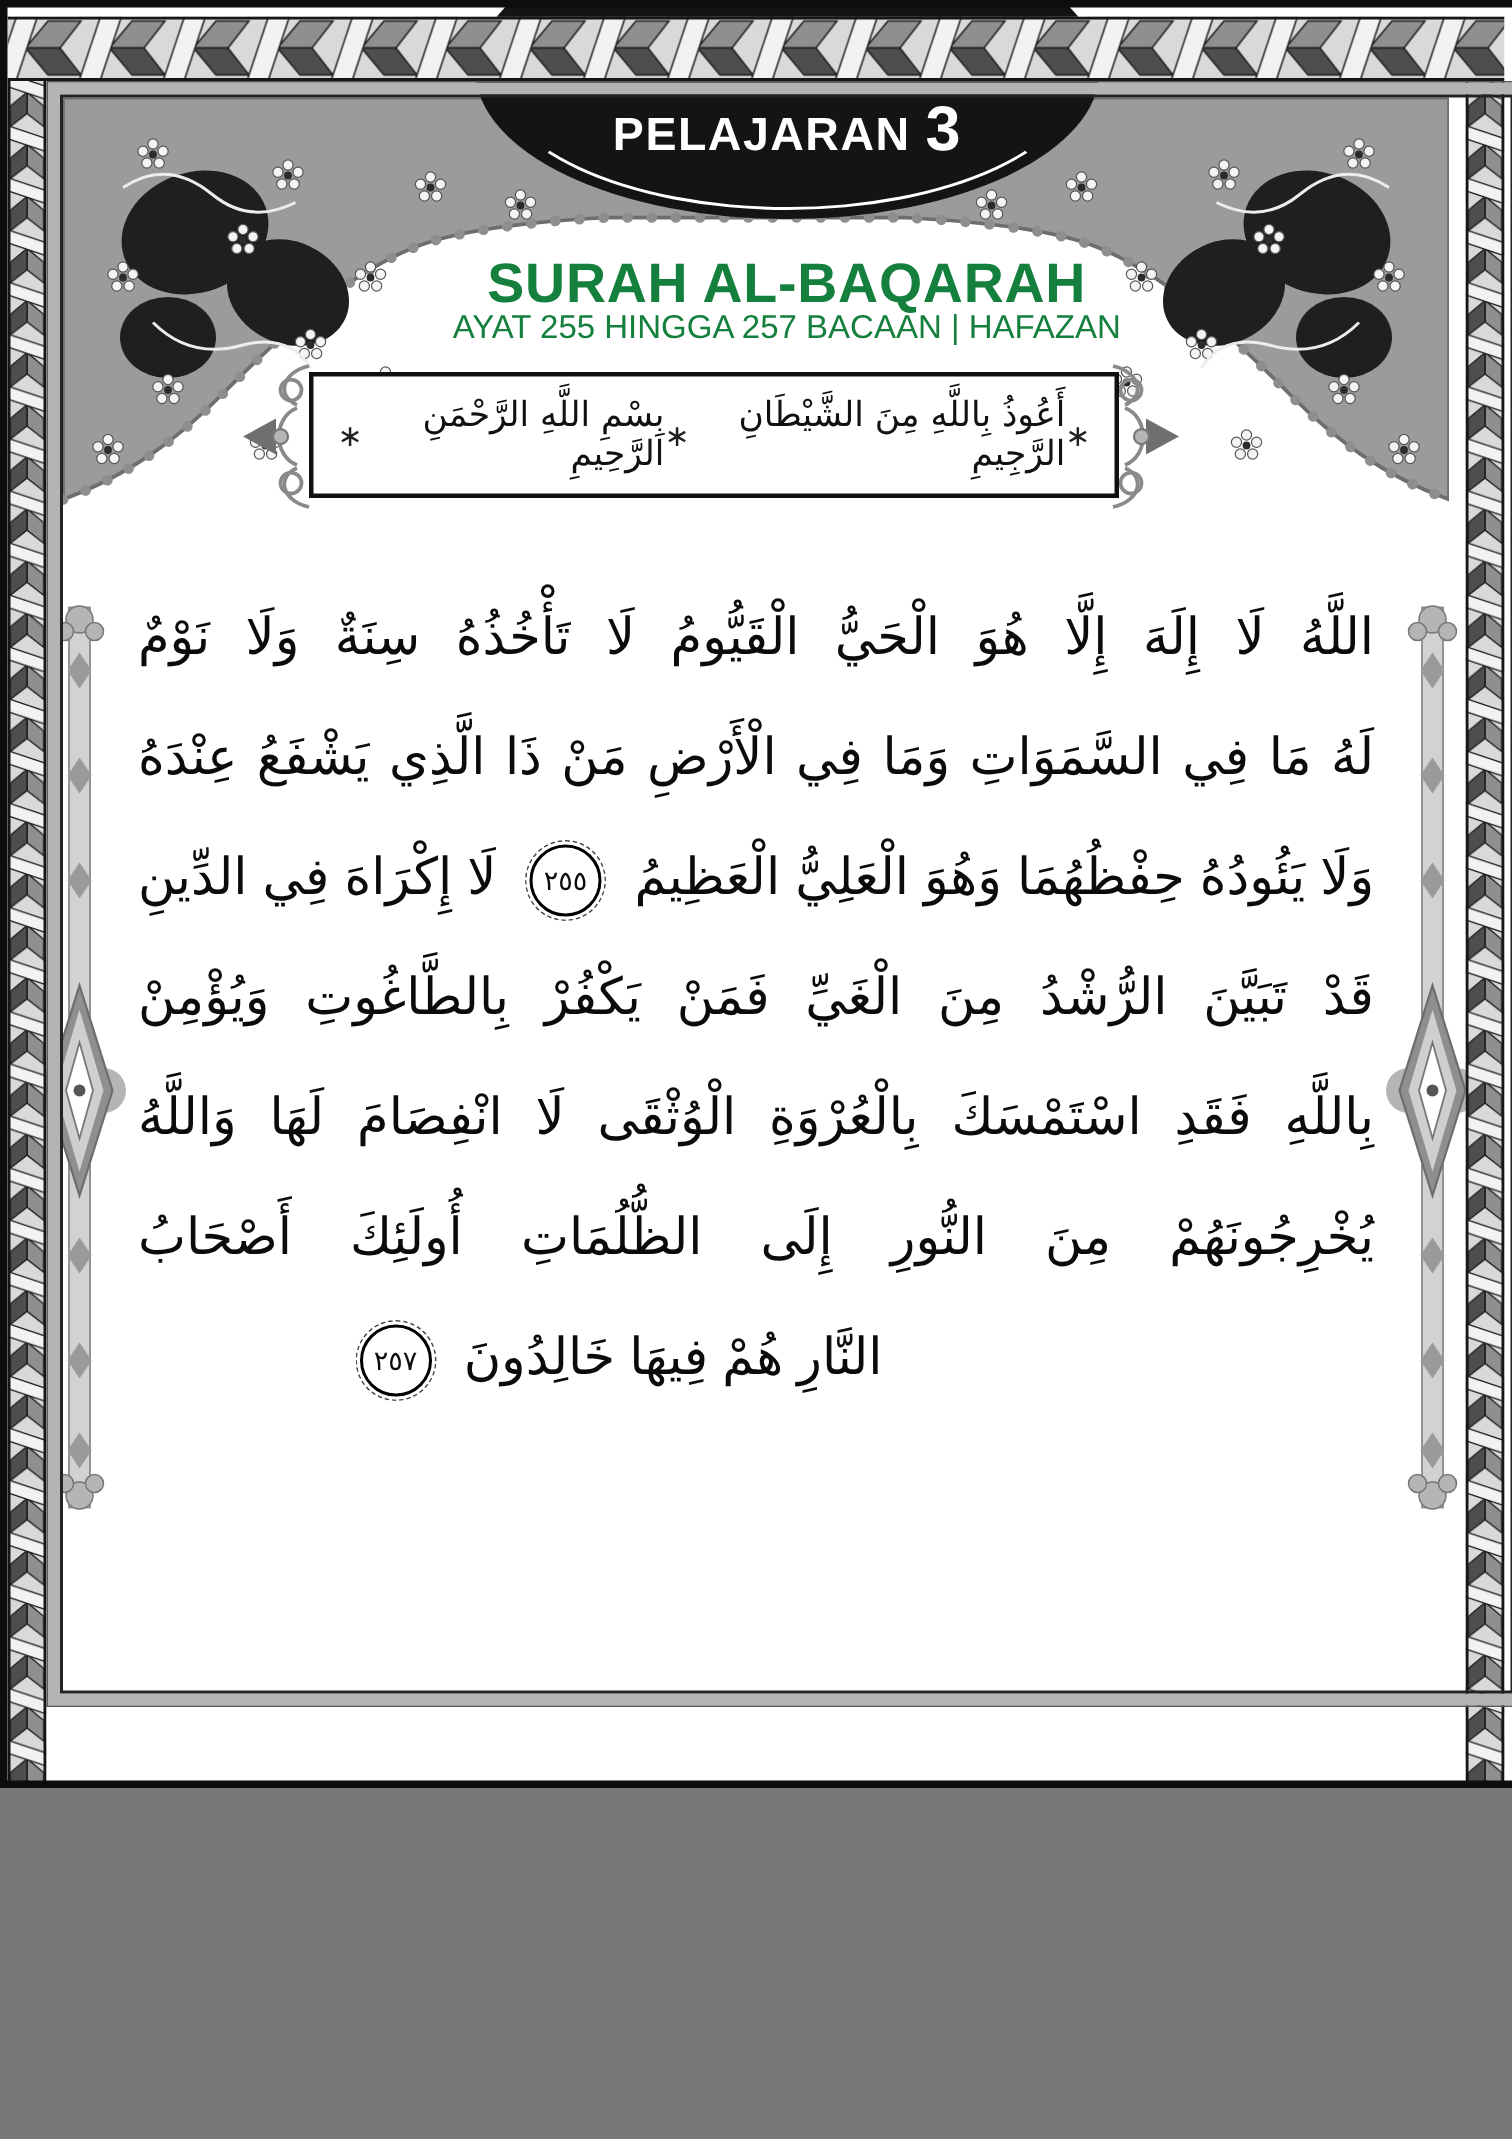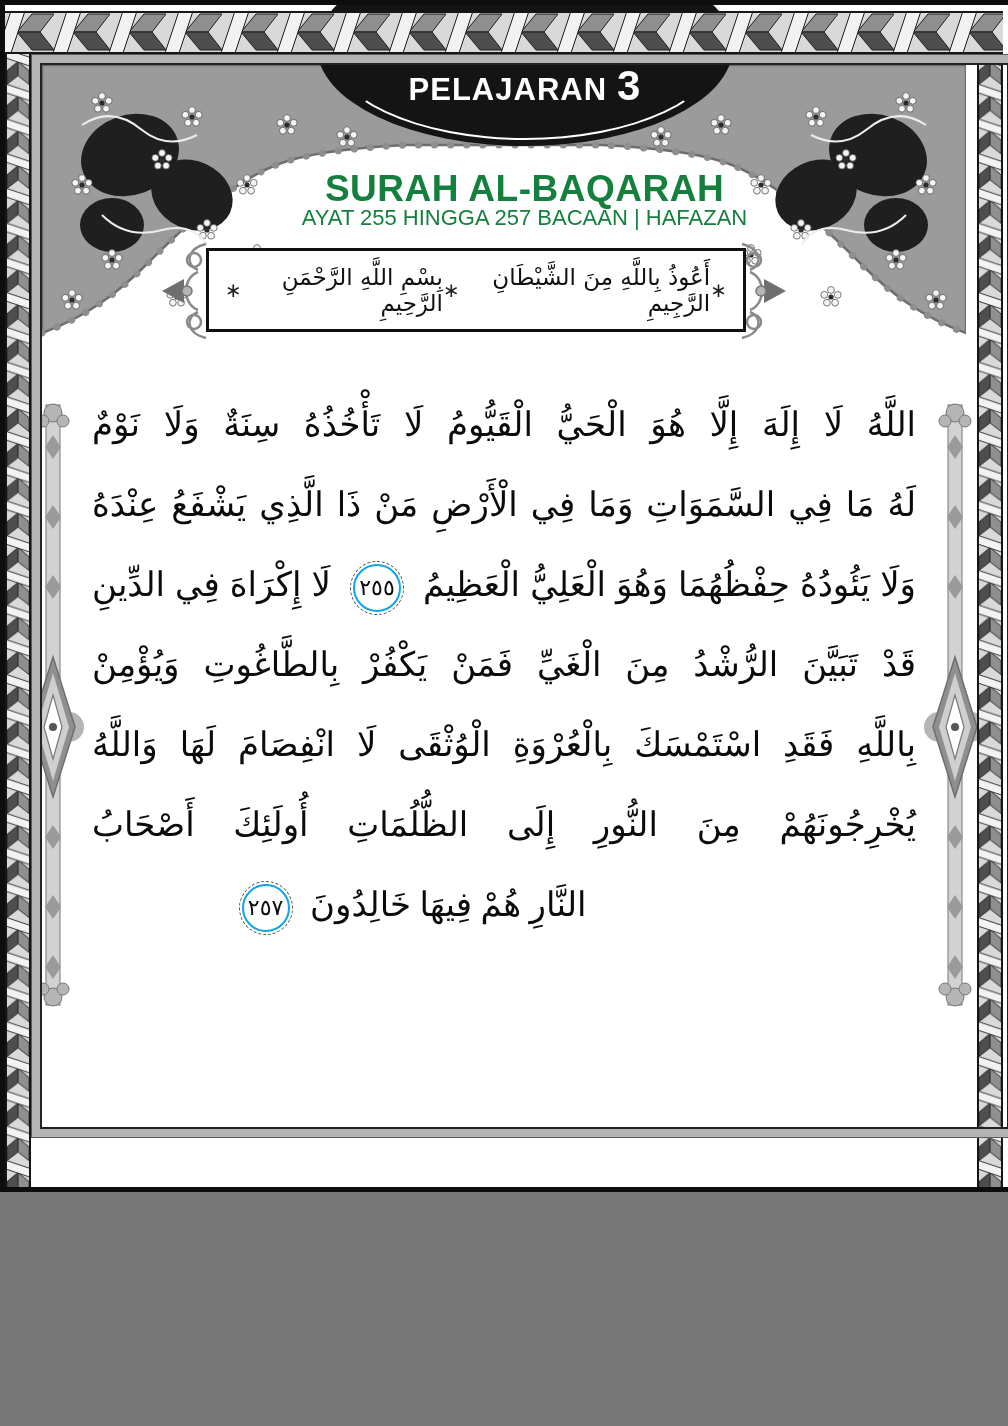--- a/index.html
+++ b/index.html
@@ -65,32 +65,32 @@
     font-family:"DejaVu Sans",sans-serif;font-size:23px;color:#111;
   }
   .opening-box .sep{font-size:20px;color:#222;}
   .box-flourish{position:absolute;z-index:7;}
   .flourish-left{left:158px;top:238px;}
   .flourish-right{left:738px;top:238px;}
   
   .quran{
     position:absolute;left:42px;top:385px;width:924px;z-index:8;
     direction:rtl;box-sizing:border-box;padding:0 50px;
-    font-family:Liberation Serif, serif;font-size:34px;color:#0b0b0b;
+    font-family:Liberation Sans, sans-serif;font-size:34px;color:#0b0b0b;
   }
   .qline{
     height:80px;line-height:80px;white-space:nowrap;
     text-align:justify;text-align-last:justify;
   }
   .qline.last{text-align-last:center;margin-right:192px;}
   .verse-num{
     display:inline-flex;align-items:center;justify-content:center;
-    width:44px;height:44px;border:2px solid #0ea5e9;border-radius:50%;
+    width:44px;height:44px;border:2px solid #000000;border-radius:50%;
     outline:1px dashed #444;outline-offset:2px;
-    font-size:22px;line-height:1;vertical-align:middle;margin:0 12px;
+    font-size:18px;line-height:1;vertical-align:middle;margin:0 12px;
     background:#fff;
   }
   
   .page-num-ring{
     position:absolute;left:50%;top:1289px;transform:translateX(-50%);
     width:112px;height:112px;border-radius:50%;
     border:7px dotted #a3a3a3;background:#fdfdfd;
     box-shadow:inset 0 0 0 2px #e2e2e2;
     display:flex;align-items:center;justify-content:center;z-index:18;
   }

